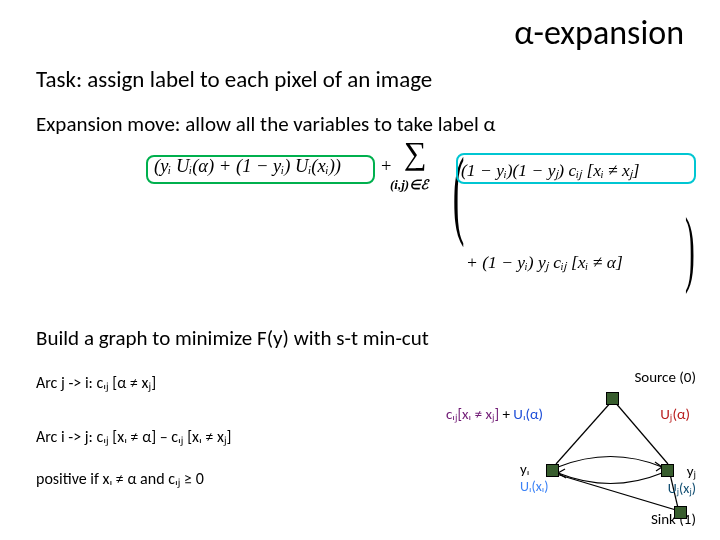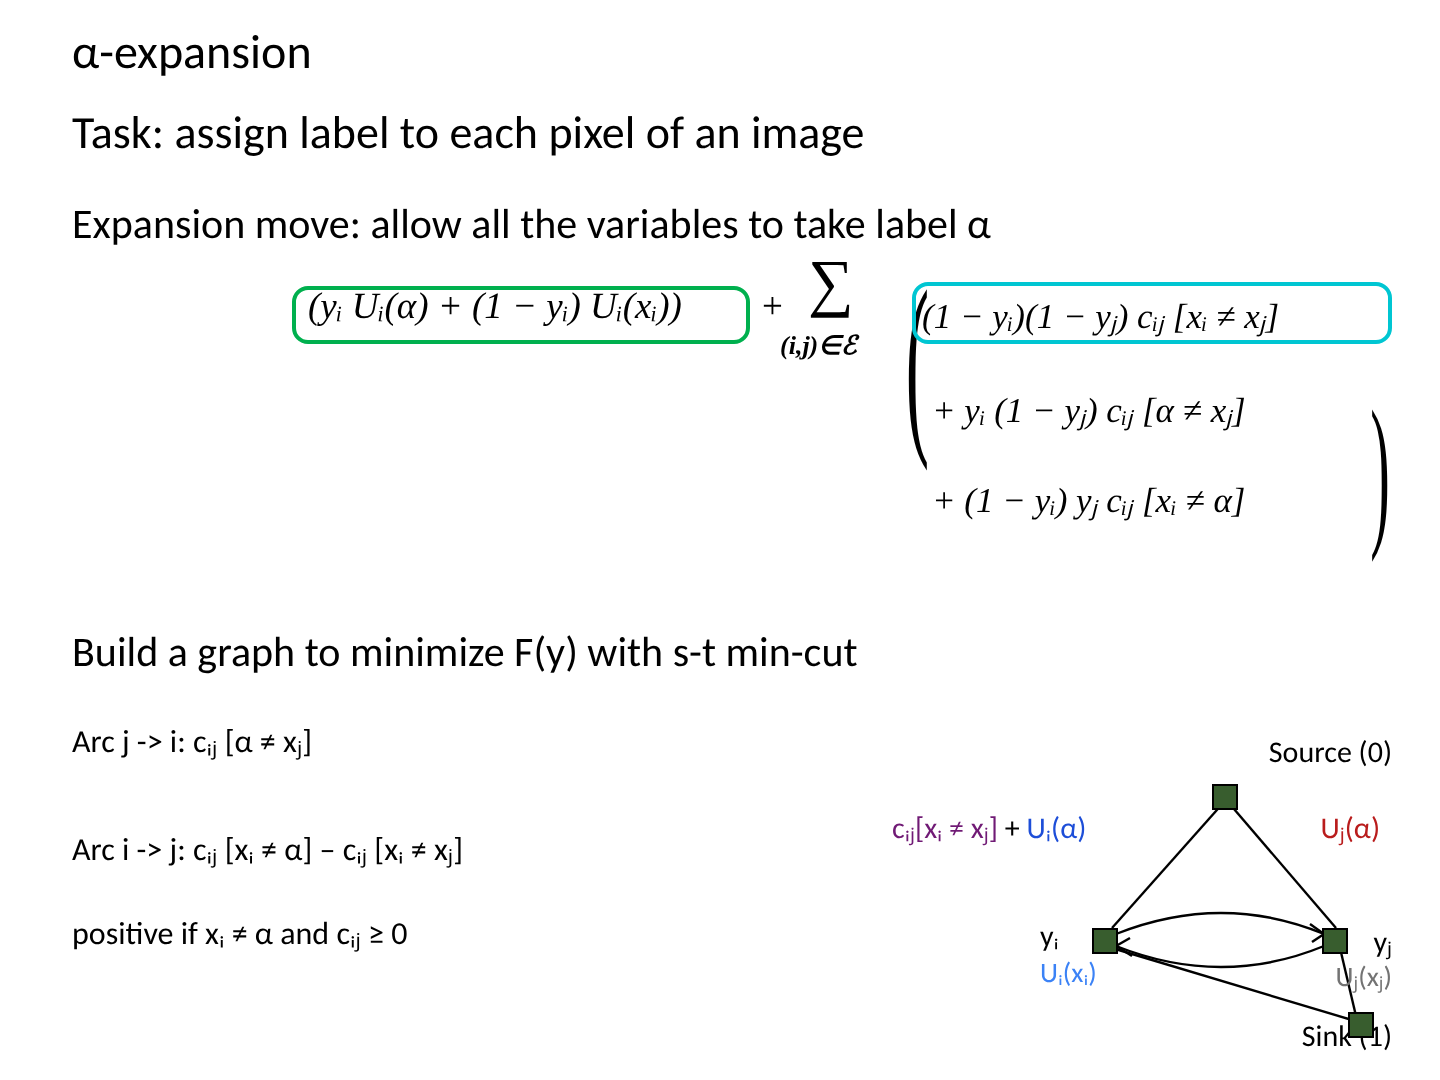--- a/index.html
+++ b/index.html
@@ -1,17 +1,17 @@
 <!DOCTYPE html>
 <html><head>
 <meta charset="utf-8">
 <style>
   html,body{margin:0;padding:0;width:720px;height:540px;background:#fff;font-family:Calibri,Arial,sans-serif;color:#000;overflow:hidden}
   .slide{position:relative;width:720px;height:540px;box-sizing:border-box;padding:10px 36px 0 36px}
-  .title{text-align:left;font-size:24px;margin:2px 0 12px 0}
+  .title{text-align:right;font-size:34px;margin:2px 0 12px 0}
   .line1{font-size:23px;margin:10px 0 18px 0}
   .line2{font-size:21px;margin:0 0 14px 0}
   .eqarea{position:relative;font-family:'Times New Roman',serif;font-size:18.5px;height:170px}
   .eq-main{position:absolute;left:0;top:0}
   .sum1{display:inline-block;position:relative;vertical-align:middle;font-size:32px;line-height:12px;margin:0 4px}
   .sum1 .sub{position:absolute;left:-2px;top:32px;font-size:13px;white-space:nowrap;font-weight:bold;font-style:italic}
   .lhs{font-weight:bold;font-style:italic}
   .box-green{position:absolute;left:110px;top:4px;width:225px;height:25px;border:2px solid #00b04e;border-radius:8px}
   .unary{position:absolute;left:118px;top:5px;font-style:italic}
   .plus-mid{position:absolute;left:345px;top:5px}
@@ -33,41 +33,40 @@
   .cij-b{color:#701a75}
   .ui-r{color:#1d4ed8}
   .node{position:absolute;width:11px;height:11px;background:#385d2e;border:1px solid #000}
   .n-src{left:160px;top:24px}
   .n-snk{left:228px;top:138px}
   .n-i{left:100px;top:96px}
   .n-j{left:215px;top:96px}
   .yi-lbl{position:absolute;left:74px;top:92px}
   .yj-lbl{position:absolute;right:0;top:92px}
   .uixi{position:absolute;left:74px;top:110px;color:#3b82f6;font-size:14px}
-  .ujxj{position:absolute;right:0;top:110px;color:#737373;font-size:14px}
+  .ujxj{position:absolute;right:0;top:110px;color:#0c4a6e;font-size:14px}
   svg.arcs{position:absolute;left:0;top:0;width:250px;height:160px;pointer-events:none}
   svg.arcs path,svg.arcs line{stroke:#000;stroke-width:1.2;fill:none}
 </style>
 </head>
 <body>
 
 <div class="slide">
   <div class="title">α-expansion</div>
   <div class="line1">Task: assign label to each pixel of an image</div>
   <div class="line2">Expansion move: allow all the variables to take label α</div>
 
   <div class="eqarea">
     <div class="box-green"></div>
     <span class="unary">(yᵢ Uᵢ(α) + (1 − yᵢ) Uᵢ(xᵢ))</span>
     <span class="plus-mid">+</span>
     <span class="sum2">∑<span class="sub">(i,j)∈ℰ</span></span>
     <span class="bigpar-l">(</span>
     <div class="box-cy"></div>
     <span class="pair1">(1 − yᵢ)(1 − yⱼ) cᵢⱼ [xᵢ ≠ xⱼ]</span>
-    <span class="pair2">+ yᵢ (1 − yⱼ) cᵢⱼ [α ≠ xⱼ]</span>
     <span class="pair3">+ (1 − yᵢ) yⱼ cᵢⱼ [xᵢ ≠ α]</span>
     <span class="bigpar-r">)</span>
   </div>
 
   <div class="line3">Build a graph to minimize F(y) with s-t min-cut</div>
 
   <div class="arc">Arc j -&gt; i:  cᵢⱼ [α ≠ xⱼ]</div>
   <div style="height:10px"></div>
   <div class="arc">Arc i -&gt; j:  cᵢⱼ [xᵢ ≠ α] – cᵢⱼ [xᵢ ≠ xⱼ]</div>
   <div class="arc cond">positive if xᵢ ≠ α and cᵢⱼ ≥ 0</div>

